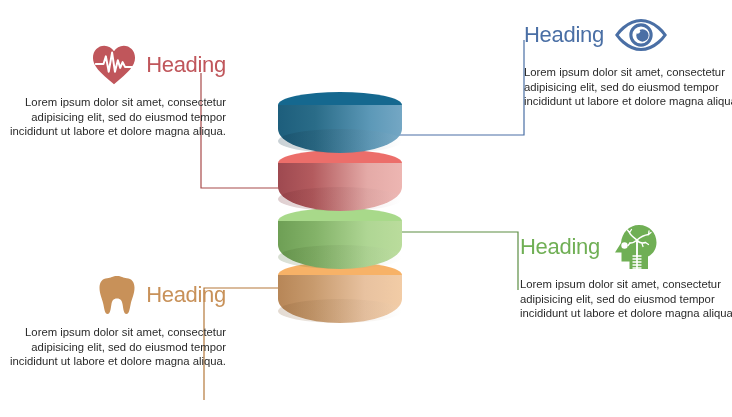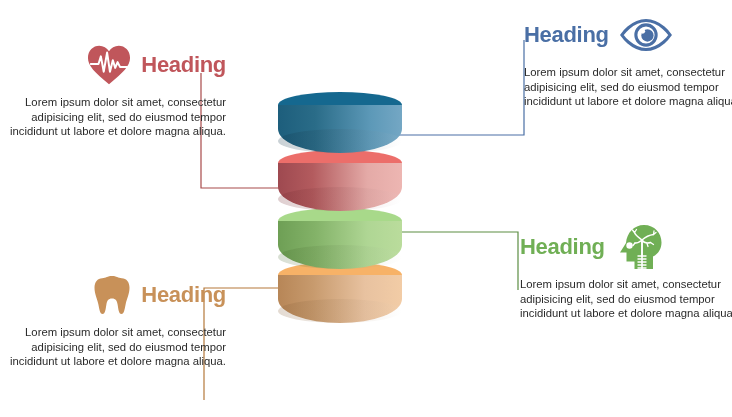--- a/index.html
+++ b/index.html
@@ -19,21 +19,21 @@
   .callout { position:absolute; width:232px; }
   .callout.left  { text-align:right; }
   .callout.right { text-align:left; }
 
   .head-row { display:flex; align-items:center; gap:9px; height:46px; }
   .callout.left  .head-row { justify-content:flex-end; }
   .callout.right .head-row { justify-content:flex-start; }
 
   .heading {
     font-size:22px;
-    font-weight:bold;
+    font-weight:normal;
     letter-spacing:-0.3px;
     line-height:1;
     white-space:nowrap;
   }
   .body-text {
     font-size:11.3px;
     line-height:14.6px;
     color:#2b2b2b;
     margin-top:7px;
   }

